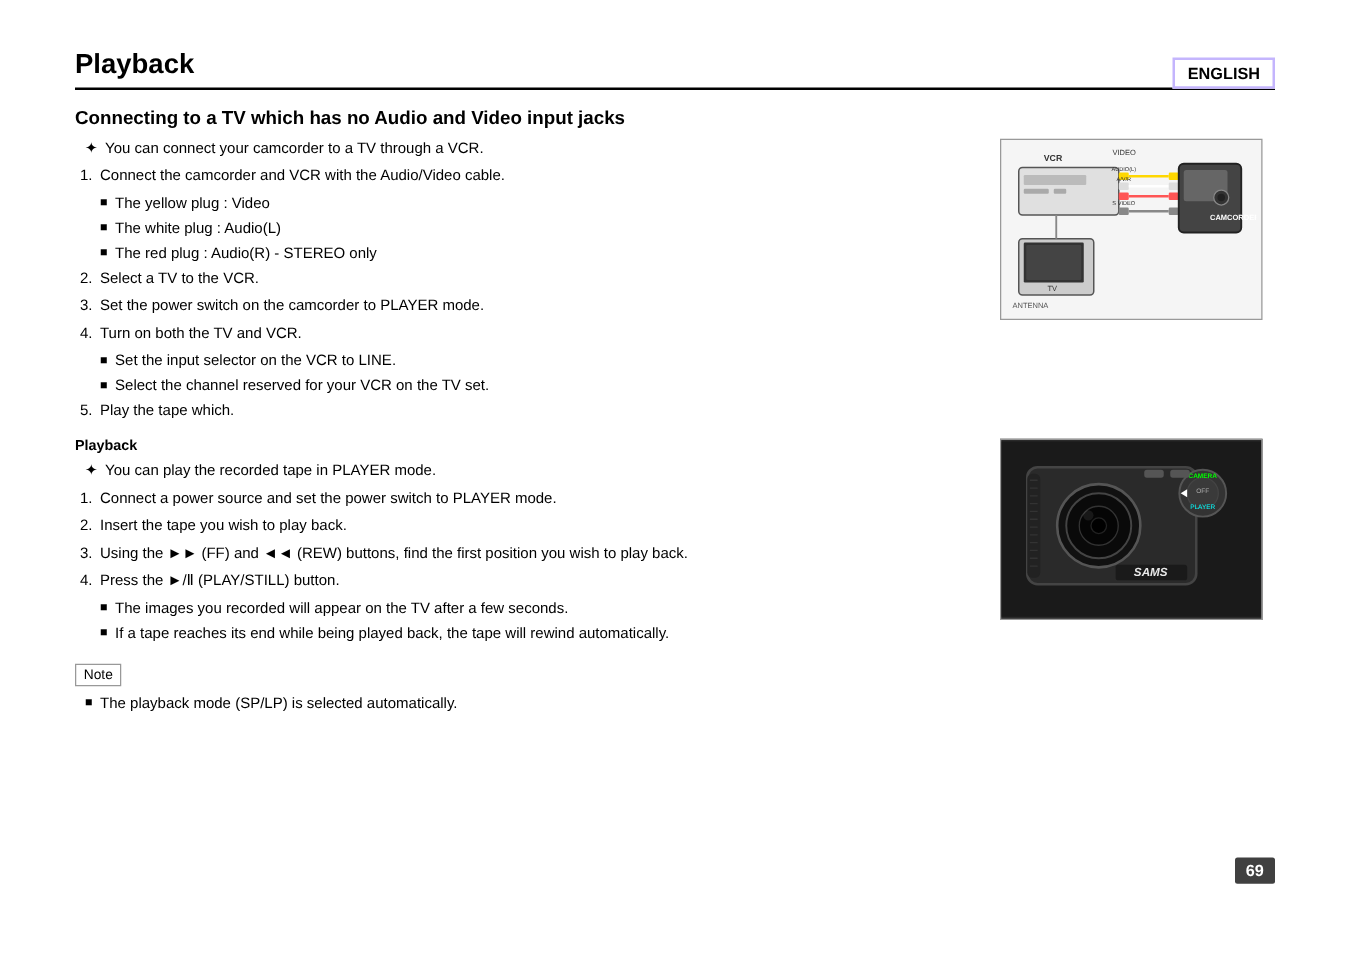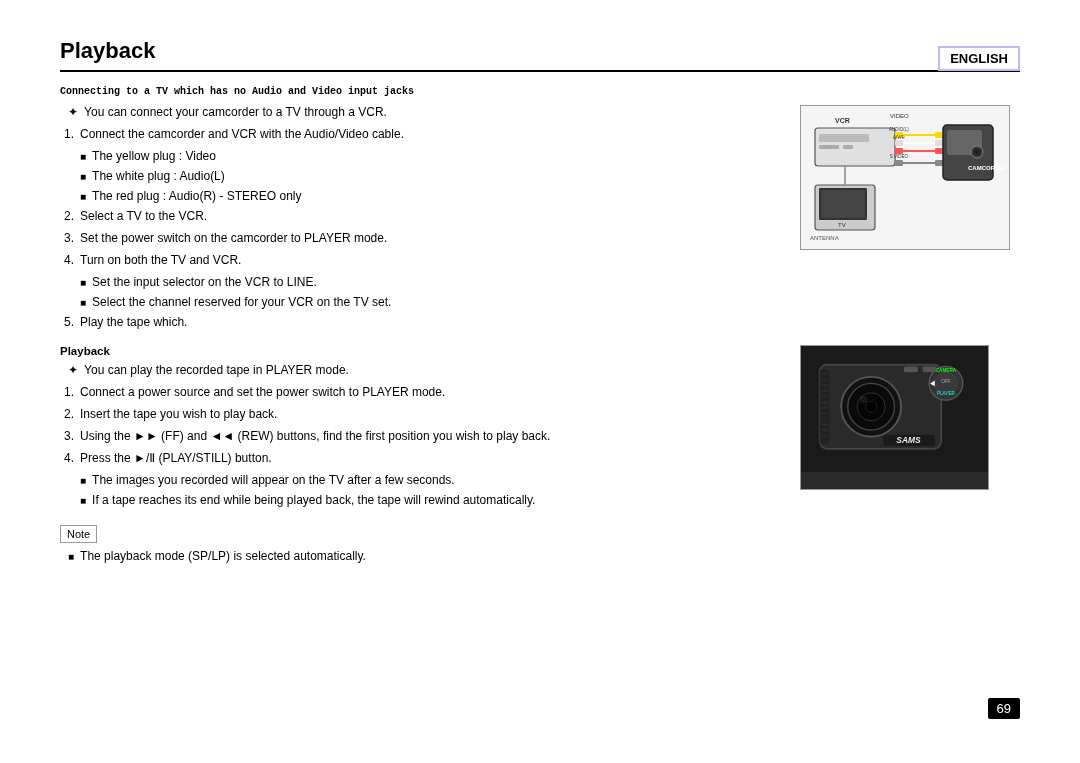--- a/index.html
+++ b/index.html
@@ -42,24 +42,23 @@
     }
 
     .title-divider {
       border: none;
       border-top: 2px solid #000;
       margin-bottom: 14px;
     }
 
     
     .section-heading {
-      font-size: 10px;
+      font-size: 15px;
       font-weight: bold;
       margin-bottom: 8px;
-      font-family: Liberation Mono, monospace;
     }
 
     
     .tip-bullet {
       display: flex;
       align-items: flex-start;
       margin-bottom: 6px;
       margin-left: 8px;
     }
 
@@ -120,25 +119,25 @@
     }
 
     .diagram-box svg {
       width: 200px;
       height: 135px;
     }
 
     
     .camera-box {
       border: 1px solid #999;
-      width: 189px;
+      width: 210px;
       height: 145px;
       background: #2a2a2a;
       display: flex;
-      align-items: flex-start;
+      align-items: center;
       justify-content: center;
       position: relative;
       overflow: hidden;
     }
 
     .playback-heading {
       font-size: 11.5px;
       font-weight: bold;
       margin-bottom: 6px;
     }
@@ -158,25 +157,25 @@
     }
 
     .note-text {
       display: flex;
       margin-left: 8px;
     }
 
     
     .page-number {
       position: absolute;
-      bottom: 44px;
+      bottom: 56px;
       right: 60px;
-      background: #000000;
+      background: #404040;
       color: #fff;
-      font-weight: normal;
+      font-weight: bold;
       font-size: 13px;
       padding: 3px 9px;
       border-radius: 2px;
     }
 
     .two-col {
       display: flex;
       gap: 20px;
     }
 

